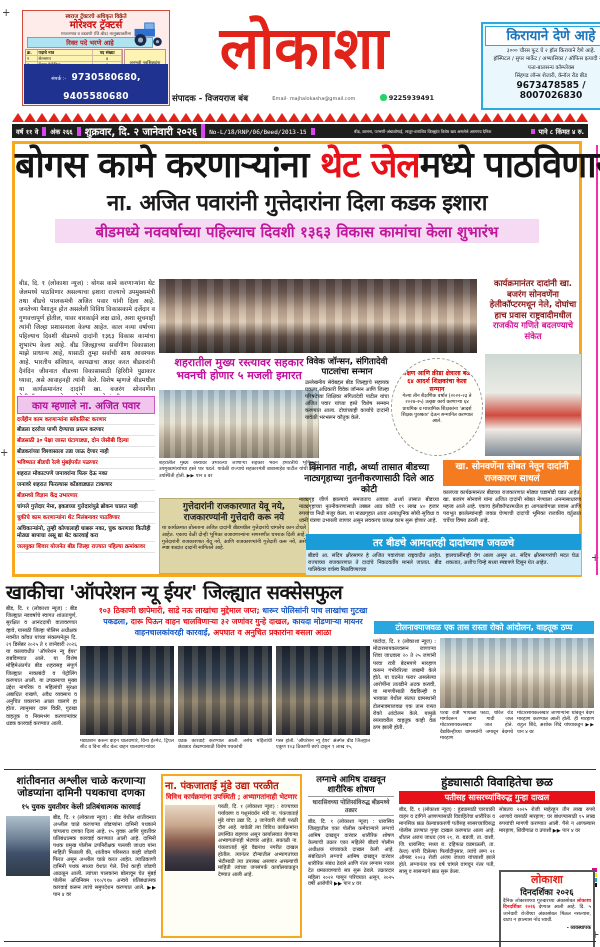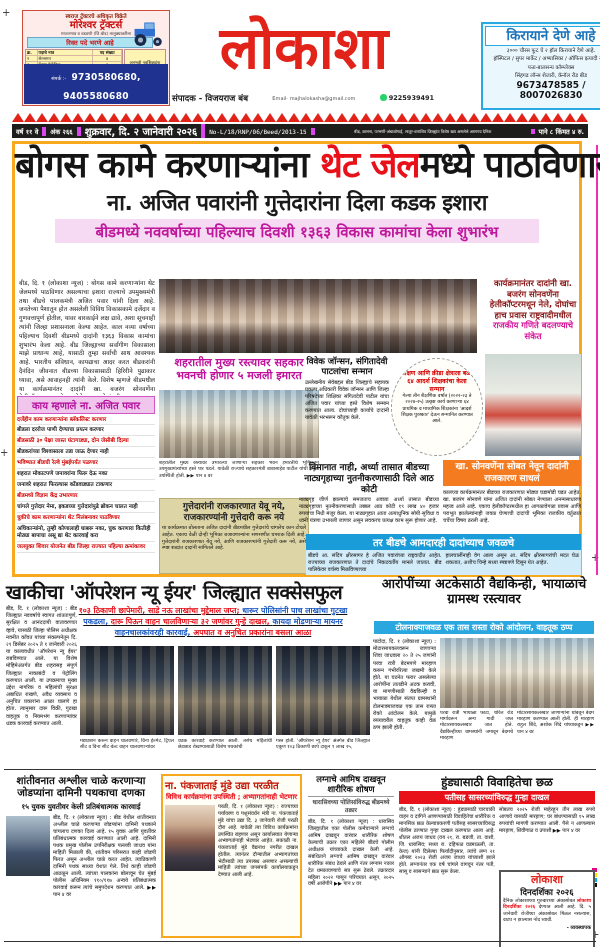--- a/index.html
+++ b/index.html
@@ -110,21 +110,21 @@
   .a-body div{width:50%;font-size:5.2px;line-height:1.35;}
 
   .quotes{left:2px;top:120px;width:138px;height:172px;}
   .q-title{background:#f0c6ec;border:1px solid #cf57c4;color:#b5139e;font-size:10px;font-weight:900;text-align:center;padding:1px 0;}
   .q-item{font-size:5.6px;font-weight:bold;line-height:1.25;padding:1.5px 0;border-bottom:1px solid #e2e2e2;}
   .q-red{color:#d40000;}
   .q-blk{color:#222;}
 
   
   .khaki-h1{left:6px;top:578px;width:362px;font-size:19.5px;font-weight:900;letter-spacing:-.5px;white-space:nowrap;color:#151515;}
-  .khaki-sub{left:68px;top:606px;width:290px;font-size:7.8px;font-weight:900;text-align:center;line-height:1.4;text-decoration:underline;}
+  .khaki-sub{left:88px;top:606px;width:290px;font-size:7.8px;font-weight:900;text-align:center;line-height:1.4;}
   .seg-red{color:#e8111a;}
   .seg-blue{color:#1857c2;}
   .khaki-body{left:6px;top:605px;width:71px;height:161px;font-size:5.2px;line-height:1.38;}
   .kphoto{top:646px;width:94px;height:89px;}
   .kp1{left:80px;}.kp2{left:178px;}.kp3{left:276px;}
   .kcap{top:738px;width:94px;height:28px;font-size:4.8px;line-height:1.3;color:#222;}
 
   .vill-h1{left:372px;top:577px;width:224px;font-size:13px;font-weight:900;text-align:center;line-height:1.15;}
   .vill-banner{left:374px;top:621px;width:220px;height:13px;background:#2aa7df;color:#fff;font-size:8px;font-weight:900;text-align:center;line-height:13px;white-space:nowrap;}
   .vill-body{left:373px;top:638px;width:63px;height:130px;font-size:5.2px;line-height:1.38;}
@@ -360,21 +360,20 @@
     <span class="seg-red">१०३ ठिकाणी छापेमारी, साडे नऊ लाखांचा मुद्देमाल जप्त; </span><span class="seg-blue">धारूर पोलिसांनी पाच लाखांचा गुटखा पकडला, </span><span class="seg-red">दारू पिऊन वाहन चालविणाऱ्या ३२ जणांवर गुन्हे दाखल, </span><span class="seg-blue">कायदा मोडणाऱ्या मायनर वाहनचालकांवरही कारवाई, </span><span class="seg-red">अपघात व अनुचित प्रकारांना बसला आळा</span>
   </div>
   <div class="abs khaki-body just ovh">बीड, दि. १ (लोकाशा न्यूज) : बीड जिल्ह्यात नववर्षाचे स्वागत शांततापूर्ण, सुरक्षित व आनंददायी वातावरणात व्हावे, यासाठी जिल्हा पोलिस अधीक्षक नवनीत काँवत यांच्या संकल्पनेतून दि. २९ डिसेंबर २०२५ ते १ जानेवारी २०२६ या कालावधीत 'ऑपरेशन न्यू ईयर' राबविण्यात आले. या विशेष मोहिमेअंतर्गत बीड शहरासह संपूर्ण जिल्ह्यात नाकाबंदी व पेट्रोलिंग करण्यात आली. या उपक्रमाचा मुख्य उद्देश नागरिक व महिलांची सुरक्षा अबाधित राखणे, अवैध व्यवसाय व अनुचित प्रकारांना आळा घालणे हा होता. त्यानुसार दारू विक्री, गुटखा वाहतूक व नियमभंग करणाऱ्यांवर धडक कारवाई करण्यात आली.</div>
   <div class="abs photo ph-night kphoto kp1"></div>
   <div class="abs photo ph-night kphoto kp2"></div>
   <div class="abs photo ph-night kphoto kp3"></div>
   <div class="abs kcap kp1 just ovh">मद्यप्राशन करून वाहन चालवणारे, विना हेल्मेट, ट्रिपल सीट व विना सीट बेल्ट वाहन चालवणाऱ्यांवर</div>
   <div class="abs kcap kp2 just ovh">धडक कारवाई करण्यात आली. तसेच महिलांची छेडछाड रोखण्यासाठी विशेष पथकांची</div>
   <div class="abs kcap kp3 just ovh">गस्त होती. 'ऑपरेशन न्यू ईयर' अंतर्गत बीड जिल्ह्यात एकूण १०३ ठिकाणी छापे टाकून ९ लाख २५,</div>
 
-  <div class="abs vill-h1">आरोपींच्या अटकेसाठी वैद्यकिन्ही, भायाळाचे ग्रामस्थ रस्त्यावर</div>
   <div class="abs vill-banner">टोलनाक्याजवळ एक तास रास्ता रोको आंदोलन, वाहतूक ठप्प</div>
   <div class="abs vill-body just ovh">पाटोदा, दि. १ (लोकाशा न्यूज) : मोटारसायकलवरून जाणाऱ्या शिवा जाधवला २० ते २५ जणांनी परवा रात्री बेदमपणे मारहाण करून गंभीररित्या जखमी केले होते. या घटनेत फरार असलेल्या आरोपींना तातडीने अटक करावी, या मागणीसाठी वैद्यकिन्ही व भायाळा येथील संतप्त ग्रामस्थांनी टोलनाक्याजवळ एक तास रास्ता रोको आंदोलन केले. यामुळे रस्त्यावरील वाहतूक काही वेळ ठप्प झाली होती.</div>
   <div class="abs photo ph-crowd crowd-photo"></div>
   <div class="abs vill-cap1 just ovh">परवा रात्री भायाळा फाटा, चोरेल रोड मार्गावरून अन्य गावी जप्त मोटारसायकलस्वार जात होते. वैद्यकिन्हीच्या ग्रामस्थांनी जमावून बेदमचे मारहाण</div>
   <div class="abs vill-cap2 just ovh">मोटारसायकलस्वार जाणाऱ्यांना थांबवून बेदम मारहाण करण्यात आली होती. ही मारहाण राहुल शिंदे, अशोक शिंदे यांच्याकडून ▶▶ पान ४ वर</div>
 
   <div class="abs rule2"></div>
 
   <div class="abs damini">
     <div class="d-h1">शांतीवनात अश्लील चाळे करणाऱ्या जोडप्यांना दामिनी पथकाचा दणका</div>

